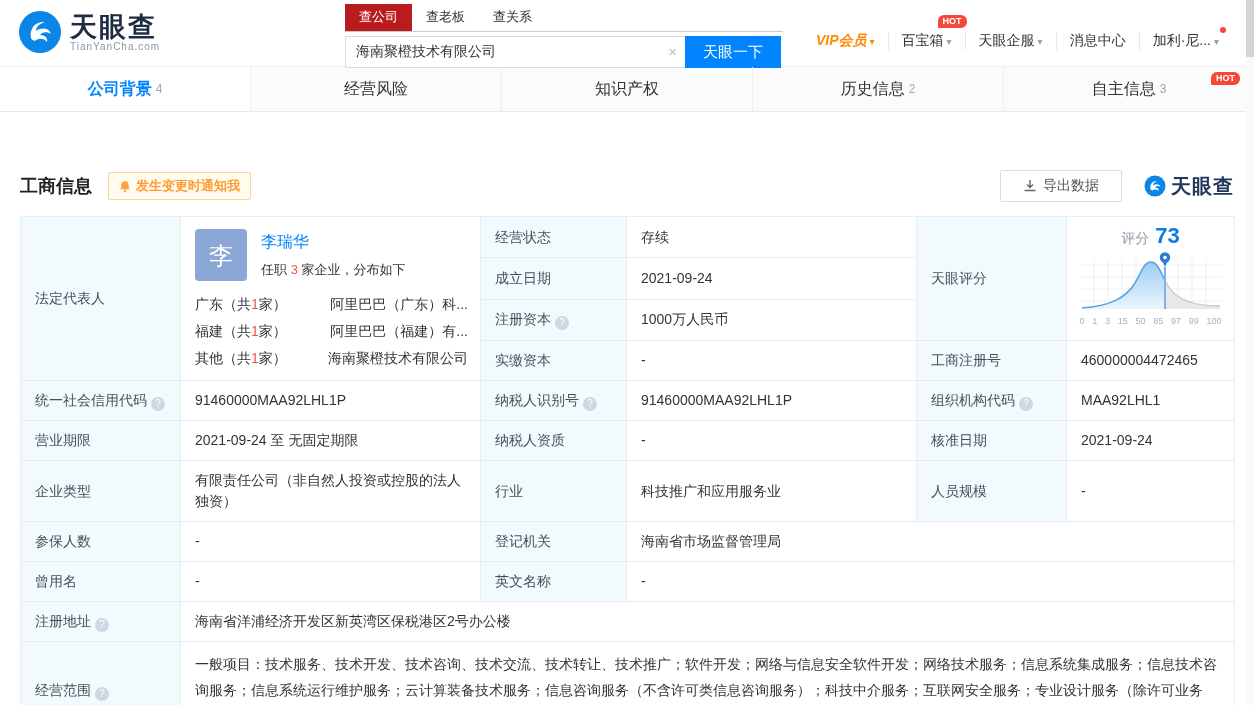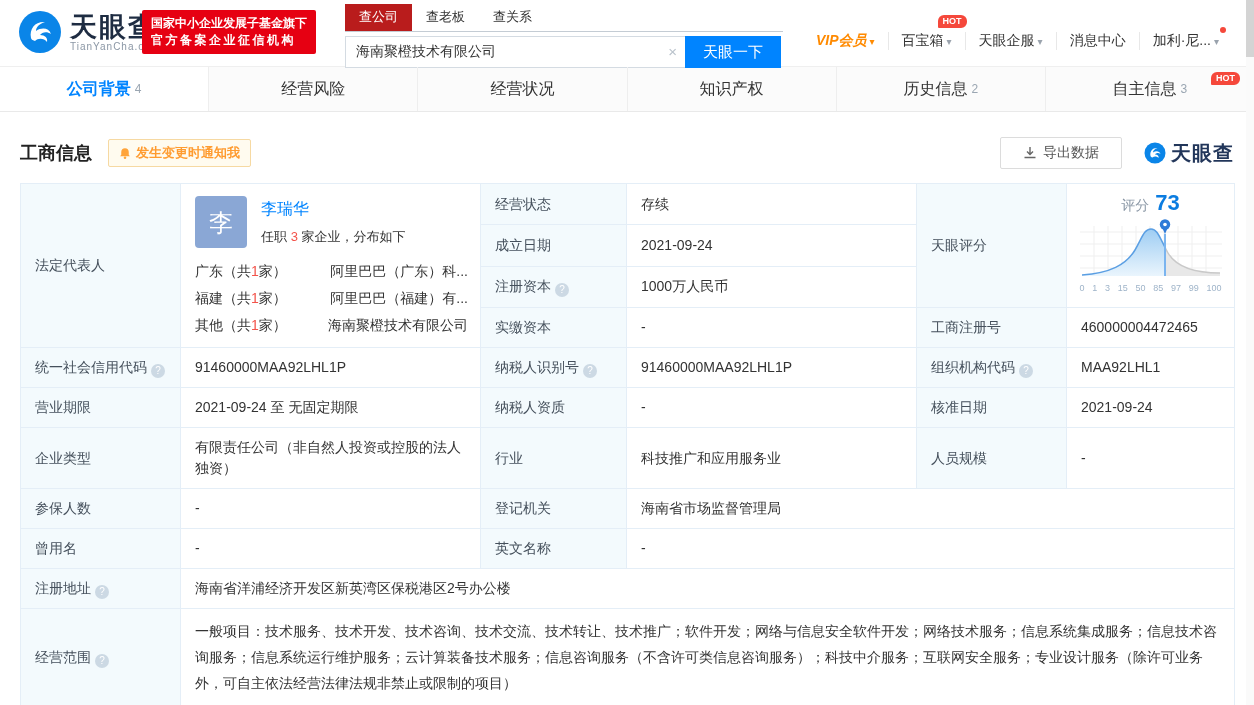--- a/index.html
+++ b/index.html
@@ -43,21 +43,21 @@
   .tabbar { display:flex; height:46px; background:#fbfbfb; border-top:1px solid #efefef;
     border-bottom:1px solid #e9e9e9; }
   .tab { flex:1; display:flex; align-items:center; justify-content:center; font-size:16px;
     color:#333; cursor:pointer; border-right:1px solid #eeeeee; position:relative; }
   .tab:last-child { border-right:none; }
   .tab.active { background:#fff; color:#0084ff; font-weight:bold; }
   .tab-count { font-size:12px; color:#9aa6b2; margin-left:4px; font-weight:normal; }
   .tab .hot-badge { top:5px; right:14px; }
 
   
-  .section-head { display:flex; align-items:center; margin:25px 20px 14px 20px; }
+  .section-head { display:flex; align-items:center; margin:58px 20px 14px 20px; }
   .section-title { font-size:18px; font-weight:bold; color:#222; }
   .notify-btn { display:flex; align-items:center; margin-left:16px; padding:4px 10px;
     background:#fffbef; border:1px solid #f6d9a2; border-radius:2px; color:#ff9b2f;
     font-size:13px; cursor:pointer;font-weight:bold; }
   .notify-btn svg { margin-right:5px; }
   .head-right { margin-left:auto; display:flex; align-items:center; }
   .export-btn { display:flex; align-items:center; padding:6px 22px; background:#fff;
     border:1px solid #dcdcdc; border-radius:2px; font-size:14px; color:#555; cursor:pointer; }
   .export-btn svg { margin-right:6px; }
   .watermark { display:flex; align-items:center; margin-left:22px; }
@@ -109,24 +109,20 @@
     <svg width="44" height="44" viewBox="0 0 44 44">
       <circle cx="22" cy="22" r="21" fill="#0a85e8"></circle>
       <path d="M13 28 C11 18 18 11 27 12 C21 14 18 17 18 21 C24 17 31 18 33 24 C29 21 24 22 22 25 C27 25 30 28 29 32 C26 28 20 28 17 31 C14 30 13.5 29.5 13 28 Z" fill="#fff"></path>
     </svg>
     <div class="logo-text">
       <div class="logo-title">天眼查</div>
       <div class="logo-sub">TianYanCha.com</div>
     </div>
   </div>
 
-  <div class="gov-badge">
-    <div class="l1">国家中小企业发展子基金旗下</div>
-    <div class="l2">官方备案企业征信机构</div>
-  </div>
 
   <div class="search-wrap">
     <div class="search-tabs">
       <div class="search-tab active">查公司</div>
       <div class="search-tab">查老板</div>
       <div class="search-tab">查关系</div>
     </div>
     <div class="search-row">
       <div class="search-input-box">
         <input class="search-input" value="海南聚橙技术有限公司" style="">
@@ -145,23 +141,20 @@
   </div>
 </div>
 
 <div class="tabbar">
   <div class="tab active">
       <span>公司背景</span>
       <span class="tab-count">4</span>
     </div>
   <div class="tab">
       <span>经营风险</span>
-    </div>
-  <div class="tab">
-      <span>经营状况</span>
     </div>
   <div class="tab">
       <span>知识产权</span>
     </div>
   <div class="tab">
       <span>历史信息</span>
       <span class="tab-count">2</span>
     </div>
   <div class="tab">
       <span class="hot-badge">HOT</span>

